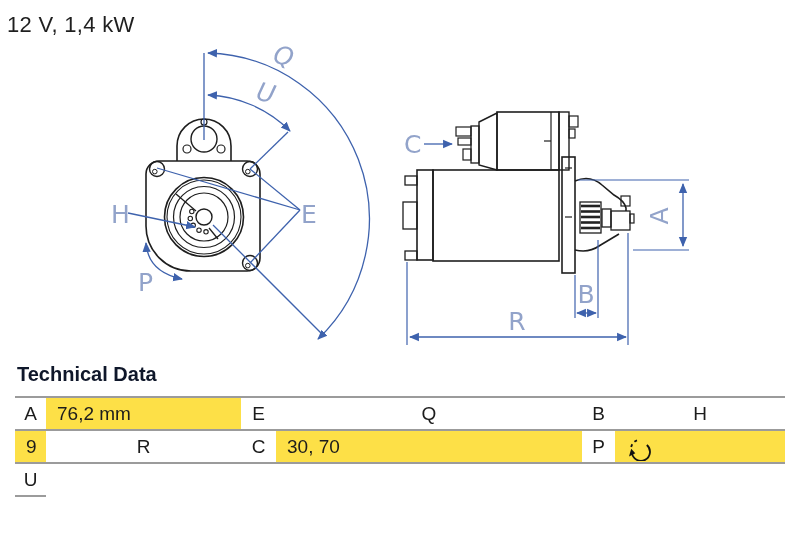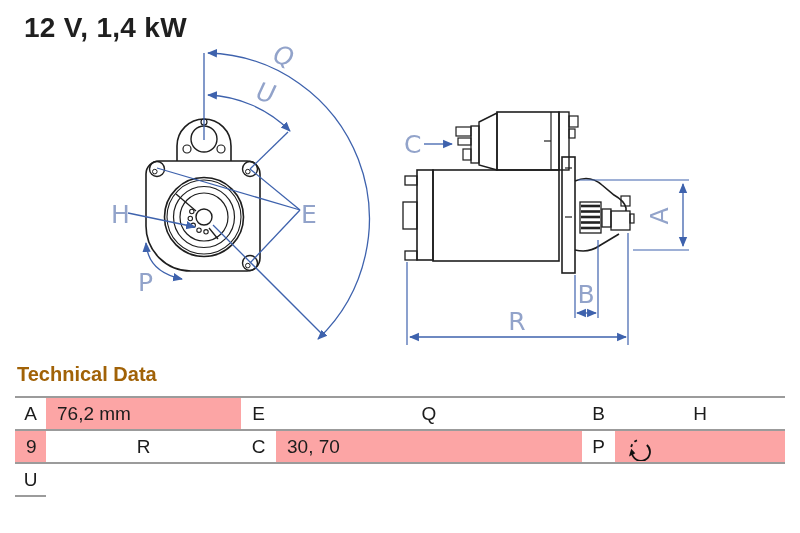--- a/index.html
+++ b/index.html
@@ -1,28 +1,28 @@
 <!DOCTYPE html>
 <html><head>
 <meta charset="utf-8">
 <style>
   html,body{margin:0;padding:0;background:#fff;}
   body{width:800px;height:533px;position:relative;overflow:hidden;
        font-family:"Liberation Sans",sans-serif;color:#1c1c1c;}
-  .title{position:absolute;left:24px;top:12px;font-size:28px;font-weight:700;
+  .title{position:absolute;left:7px;top:12px;font-size:22px;font-weight:400;
          letter-spacing:.3px;color:#1f1f1f;}
   .drawing{position:absolute;left:0;top:0;width:800px;height:360px;}
-  .th{position:absolute;left:17px;top:363px;font-size:20px;font-weight:bold;color:#a16207;}
+  .th{position:absolute;left:17px;top:363px;font-size:20px;font-weight:bold;color:#0f172a;}
   .tbl{position:absolute;left:15px;top:396px;width:770px;
        display:grid;grid-template-columns:31px 195px 35px 306px 33px 170px;
        grid-auto-rows:33px;border-top:2px solid #9b9b9b;font-size:19px;}
   .tbl>div{border-bottom:2px solid #9b9b9b;box-sizing:border-box;
            display:flex;align-items:center;overflow:hidden;white-space:nowrap;}
   .lt{background:#fff;justify-content:center;}
-  .vl{background:#fca5a5;padding-left:11px;}
+  .vl{background:#fde047;padding-left:11px;}
   .rot-icon{display:inline-block;margin-top:2px;}
   svg text{font-family:"DejaVu Sans",sans-serif;}
   .cad{fill:#92a3ca;font-size:25px;}
   .cadi{fill:#92a3ca;font-size:25px;font-style:italic;}
 </style>
 </head>
 <body>
 
 <div class="title">12 V, 1,4 kW</div>
 

